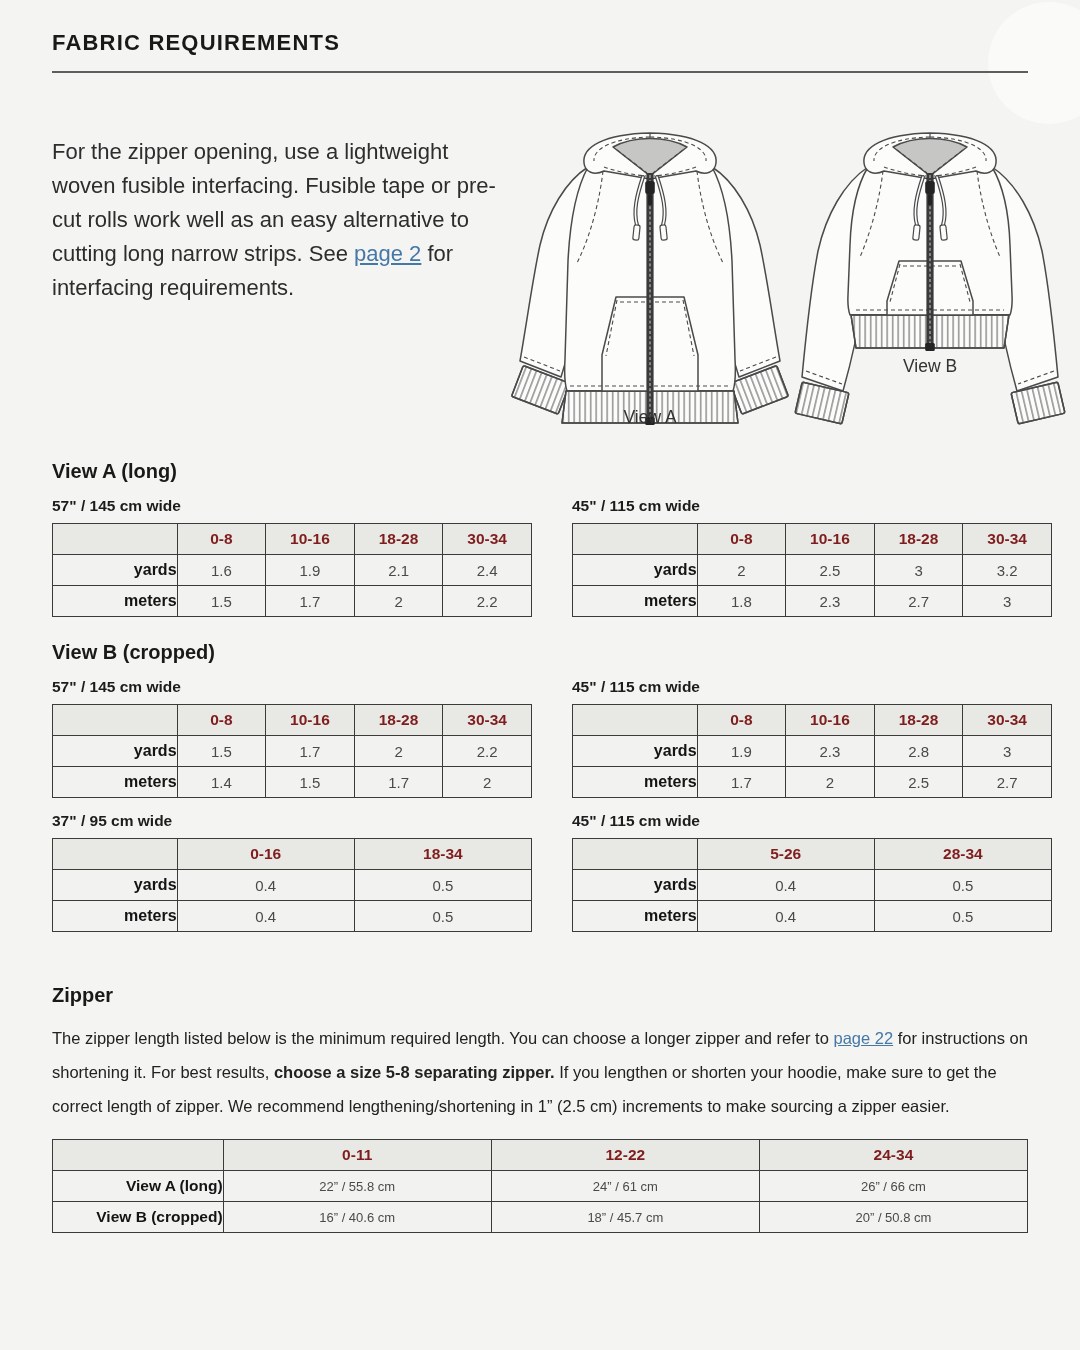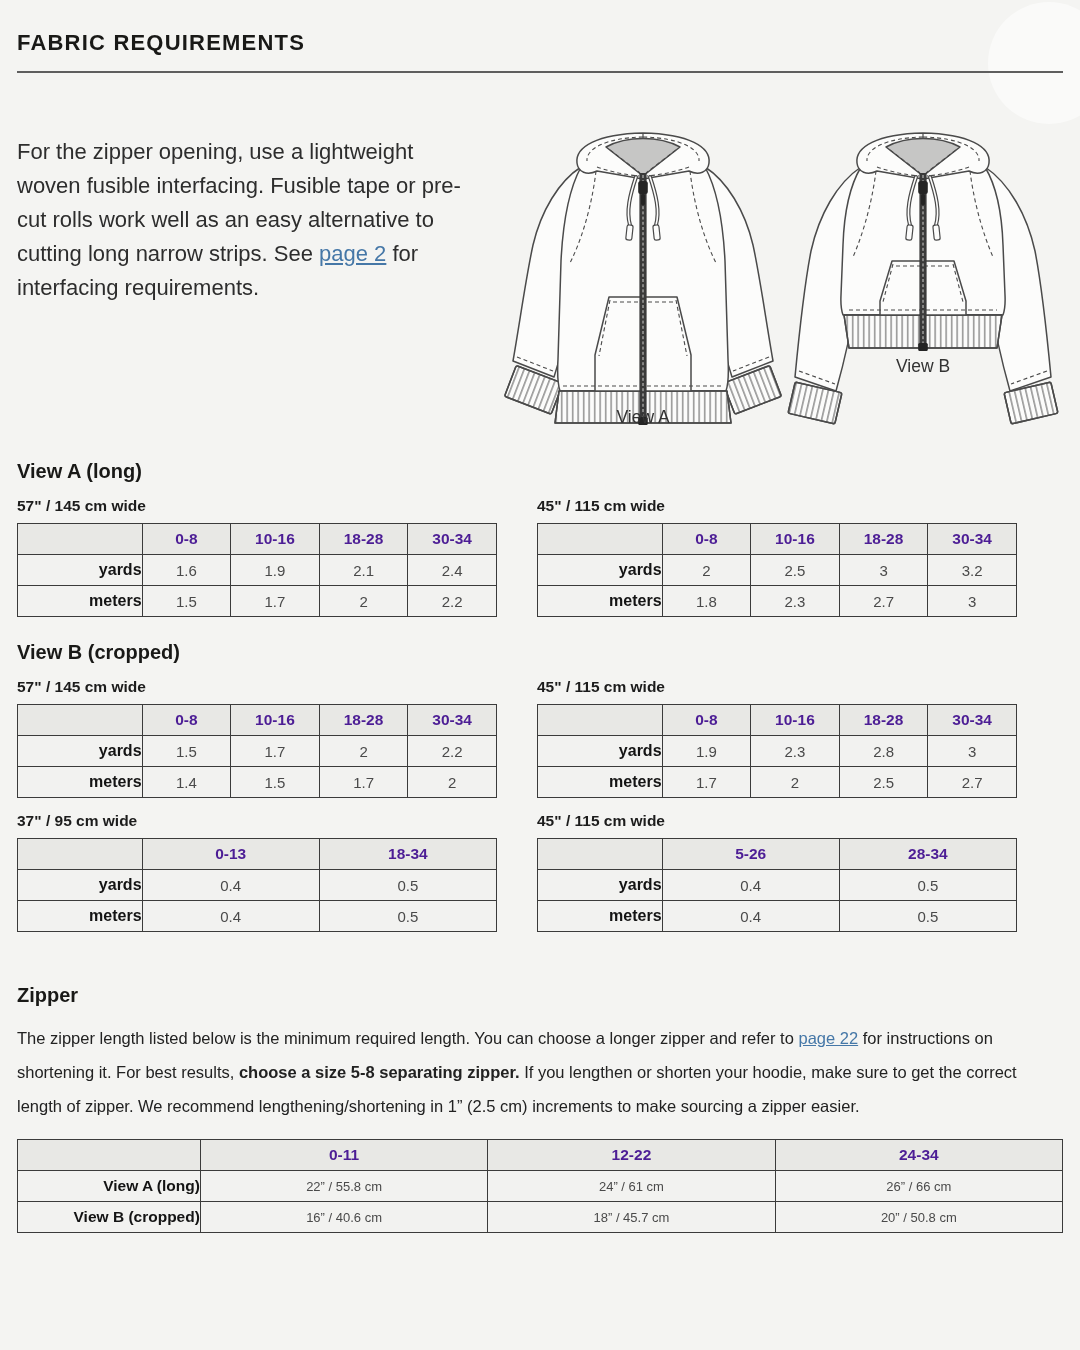--- a/index.html
+++ b/index.html
@@ -4,21 +4,21 @@
 <style>
   * { box-sizing: border-box; }
   html,body { margin:0; padding:0; }
   body {
     width:1080px; height:1350px;
     background:#f4f4f2;
     font-family:"Liberation Sans", sans-serif;
     color:#222;
     overflow:hidden;
   }
-  .page { position:relative; width:1080px; height:1350px; padding:30px 17px 0; }
+  .page { position:relative; width:1080px; height:1350px; padding:30px 52px 0; }
   .corner-dec {
     position:absolute; top:2px; right:-30px;
     width:122px; height:122px; border-radius:50%;
     background:#fafaf9;
   }
   h1.page-title {
     position:relative;
     font-size:22px; font-weight:bold; letter-spacing:1.2px;
     color:#191917; margin:0 0 15px;
   }
@@ -41,21 +41,21 @@
   h2.section-heading { font-size:20px; font-weight:bold; color:#191917; margin:6px 0 0; }
   h2.mt { margin-top:24px; }
   h2.zip-mt { margin-top:52px; }
 
   .tables-row { display:flex; gap:40px; }
   .tblock { width:480px; flex:0 0 auto; }
   .wlabel { font-weight:bold; font-size:15.5px; color:#1c1c1c; margin:14px 0 8px; }
 
   table { width:100%; border-collapse:collapse; table-layout:fixed; }
   th, td { border:1px solid #3b3b3b; height:31px; text-align:center; padding:0; overflow:hidden; }
-  thead th { background:#e8e8e5; font-size:15.5px; color:#4c1d95; font-weight:bold; }
+  thead th { background:#e8e8e5; font-size:15.5px; color:#7f1d1d; font-weight:bold; }
   tbody td { background:#f2f2f0; font-size:15px; color:#4a4a4a; }
   tbody td.rowlabel { font-weight:bold; font-size:16px; color:#141414; text-align:right; padding-left:12px; }
   .fabric-table th:first-child { width:26%; }
 
   .zipper-para { font-size:16.5px; line-height:34px; color:#222; margin:14px 0 16px; max-width:1000px; }
   .zipper-para b { font-weight:bold; }
   .zipper-block table th:first-child { width:17.5%; }
   .zipper-block tbody td { font-size:13px; }
   .zipper-block tbody td.rowlabel { font-size:15.5px; }
 </style>
@@ -322,21 +322,21 @@
     </div>
   </div>
 
   <div class="tables-row">
     <div class="tblock">
       <div class="wlabel">37" / 95 cm wide</div>
       <table class="fabric-table">
           <thead>
             <tr>
               <th></th>
-              <th>0-13</th>
+              <th>0-16</th>
               <th>18-34</th>
             </tr>
           </thead>
           <tbody>
             <tr>
               <td class="rowlabel">yards</td>
               <td>0.4</td>
               <td>0.5</td>
             </tr>
             <tr>

